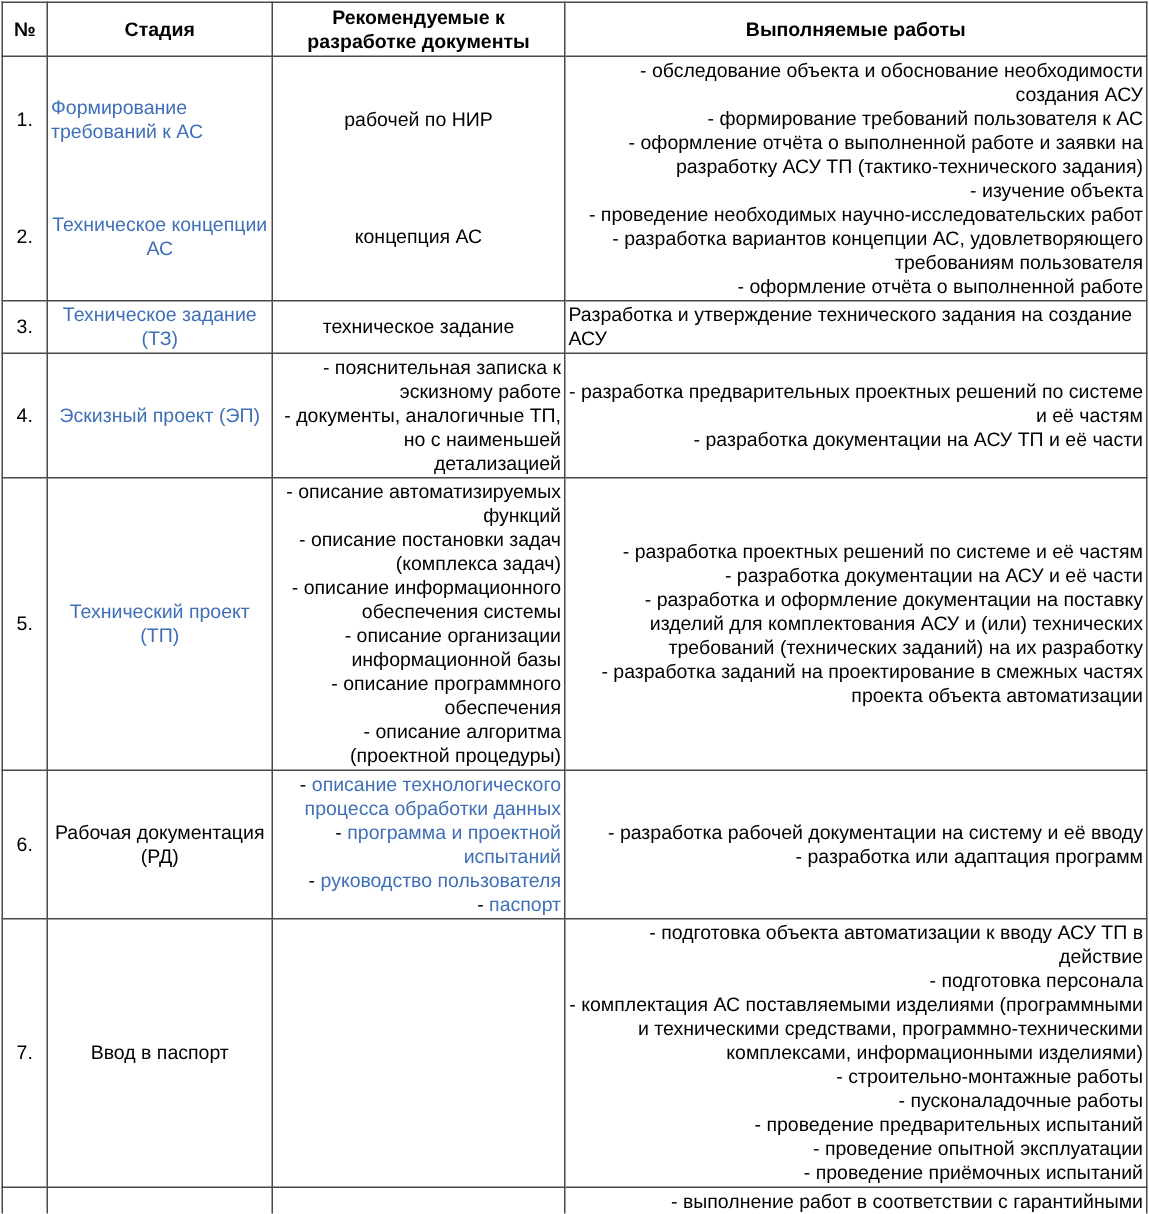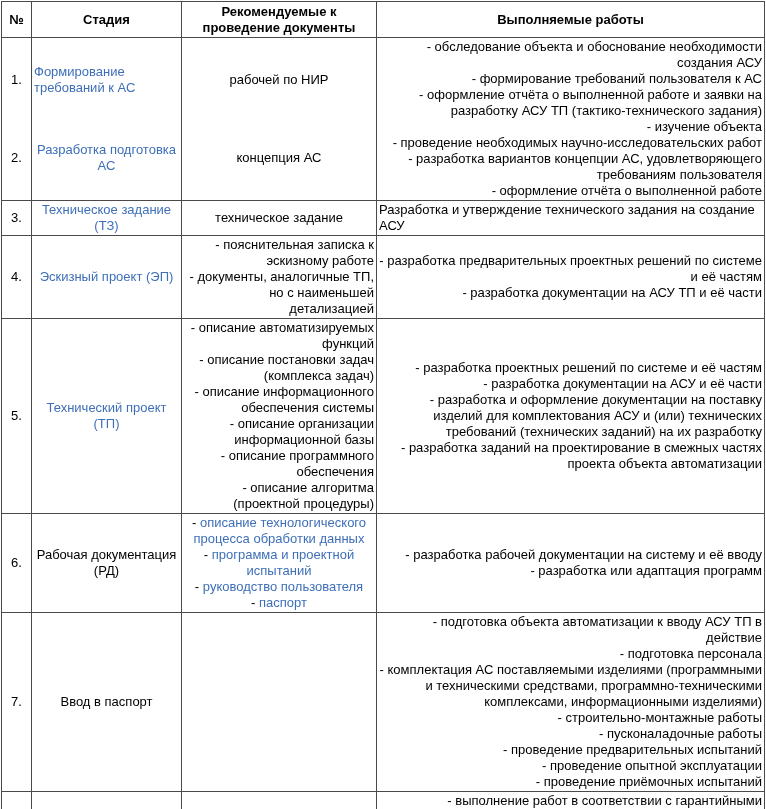--- a/index.html
+++ b/index.html
@@ -17,56 +17,56 @@
   tr.r5{height:190px;}
   tr.r6{height:96px;}
   tr.r7{height:174px;}
   tr.r8{height:50px;}
   .center{text-align:center;}
   .list{white-space:pre-line;text-align:right;}
   a.link{color:#3e6fb8;text-decoration:none;cursor:pointer;}
   .vsplit{height:156px;display:flex;flex-direction:column;}
   .vhalf{flex:1;display:flex;align-items:center;justify-content:center;text-align:center;}
   .vhalf.left{justify-content:center;text-align:left;}
-  .doc-line{text-align:center;}
+  .doc-line{text-align:right;}
 </style>
 </head>
 <body>
 
 <div class="page">
   <table class="gost">
     <colgroup>
       <col style="width:30px">
         <col style="width:150px">
         <col style="width:195px">
         <col style="width:388px">
     </colgroup>
     <thead>
       <tr class="hdr">
         <th>№</th>
         <th>Стадия</th>
-        <th>Рекомендуемые к проведение документы</th>
+        <th>Рекомендуемые к разработке документы</th>
         <th>Выполняемые работы</th>
       </tr>
     </thead>
     <tbody>
       <tr class="r12">
         <td>
           <div class="vsplit">
             <div class="vhalf">1.</div>
             <div class="vhalf">2.</div>
           </div>
         </td>
         <td>
           <div class="vsplit">
             <div class="vhalf left">
                 <a class="link">Формирование требований к АС</a>
               </div>
             <div class="vhalf">
-                <a class="link">Разработка подготовка АС</a>
+                <a class="link">Техническое концепции АС</a>
               </div>
           </div>
         </td>
         <td>
           <div class="vsplit">
             <div class="vhalf">рабочей по НИР</div>
             <div class="vhalf">концепция АС</div>
           </div>
         </td>
         <td>

